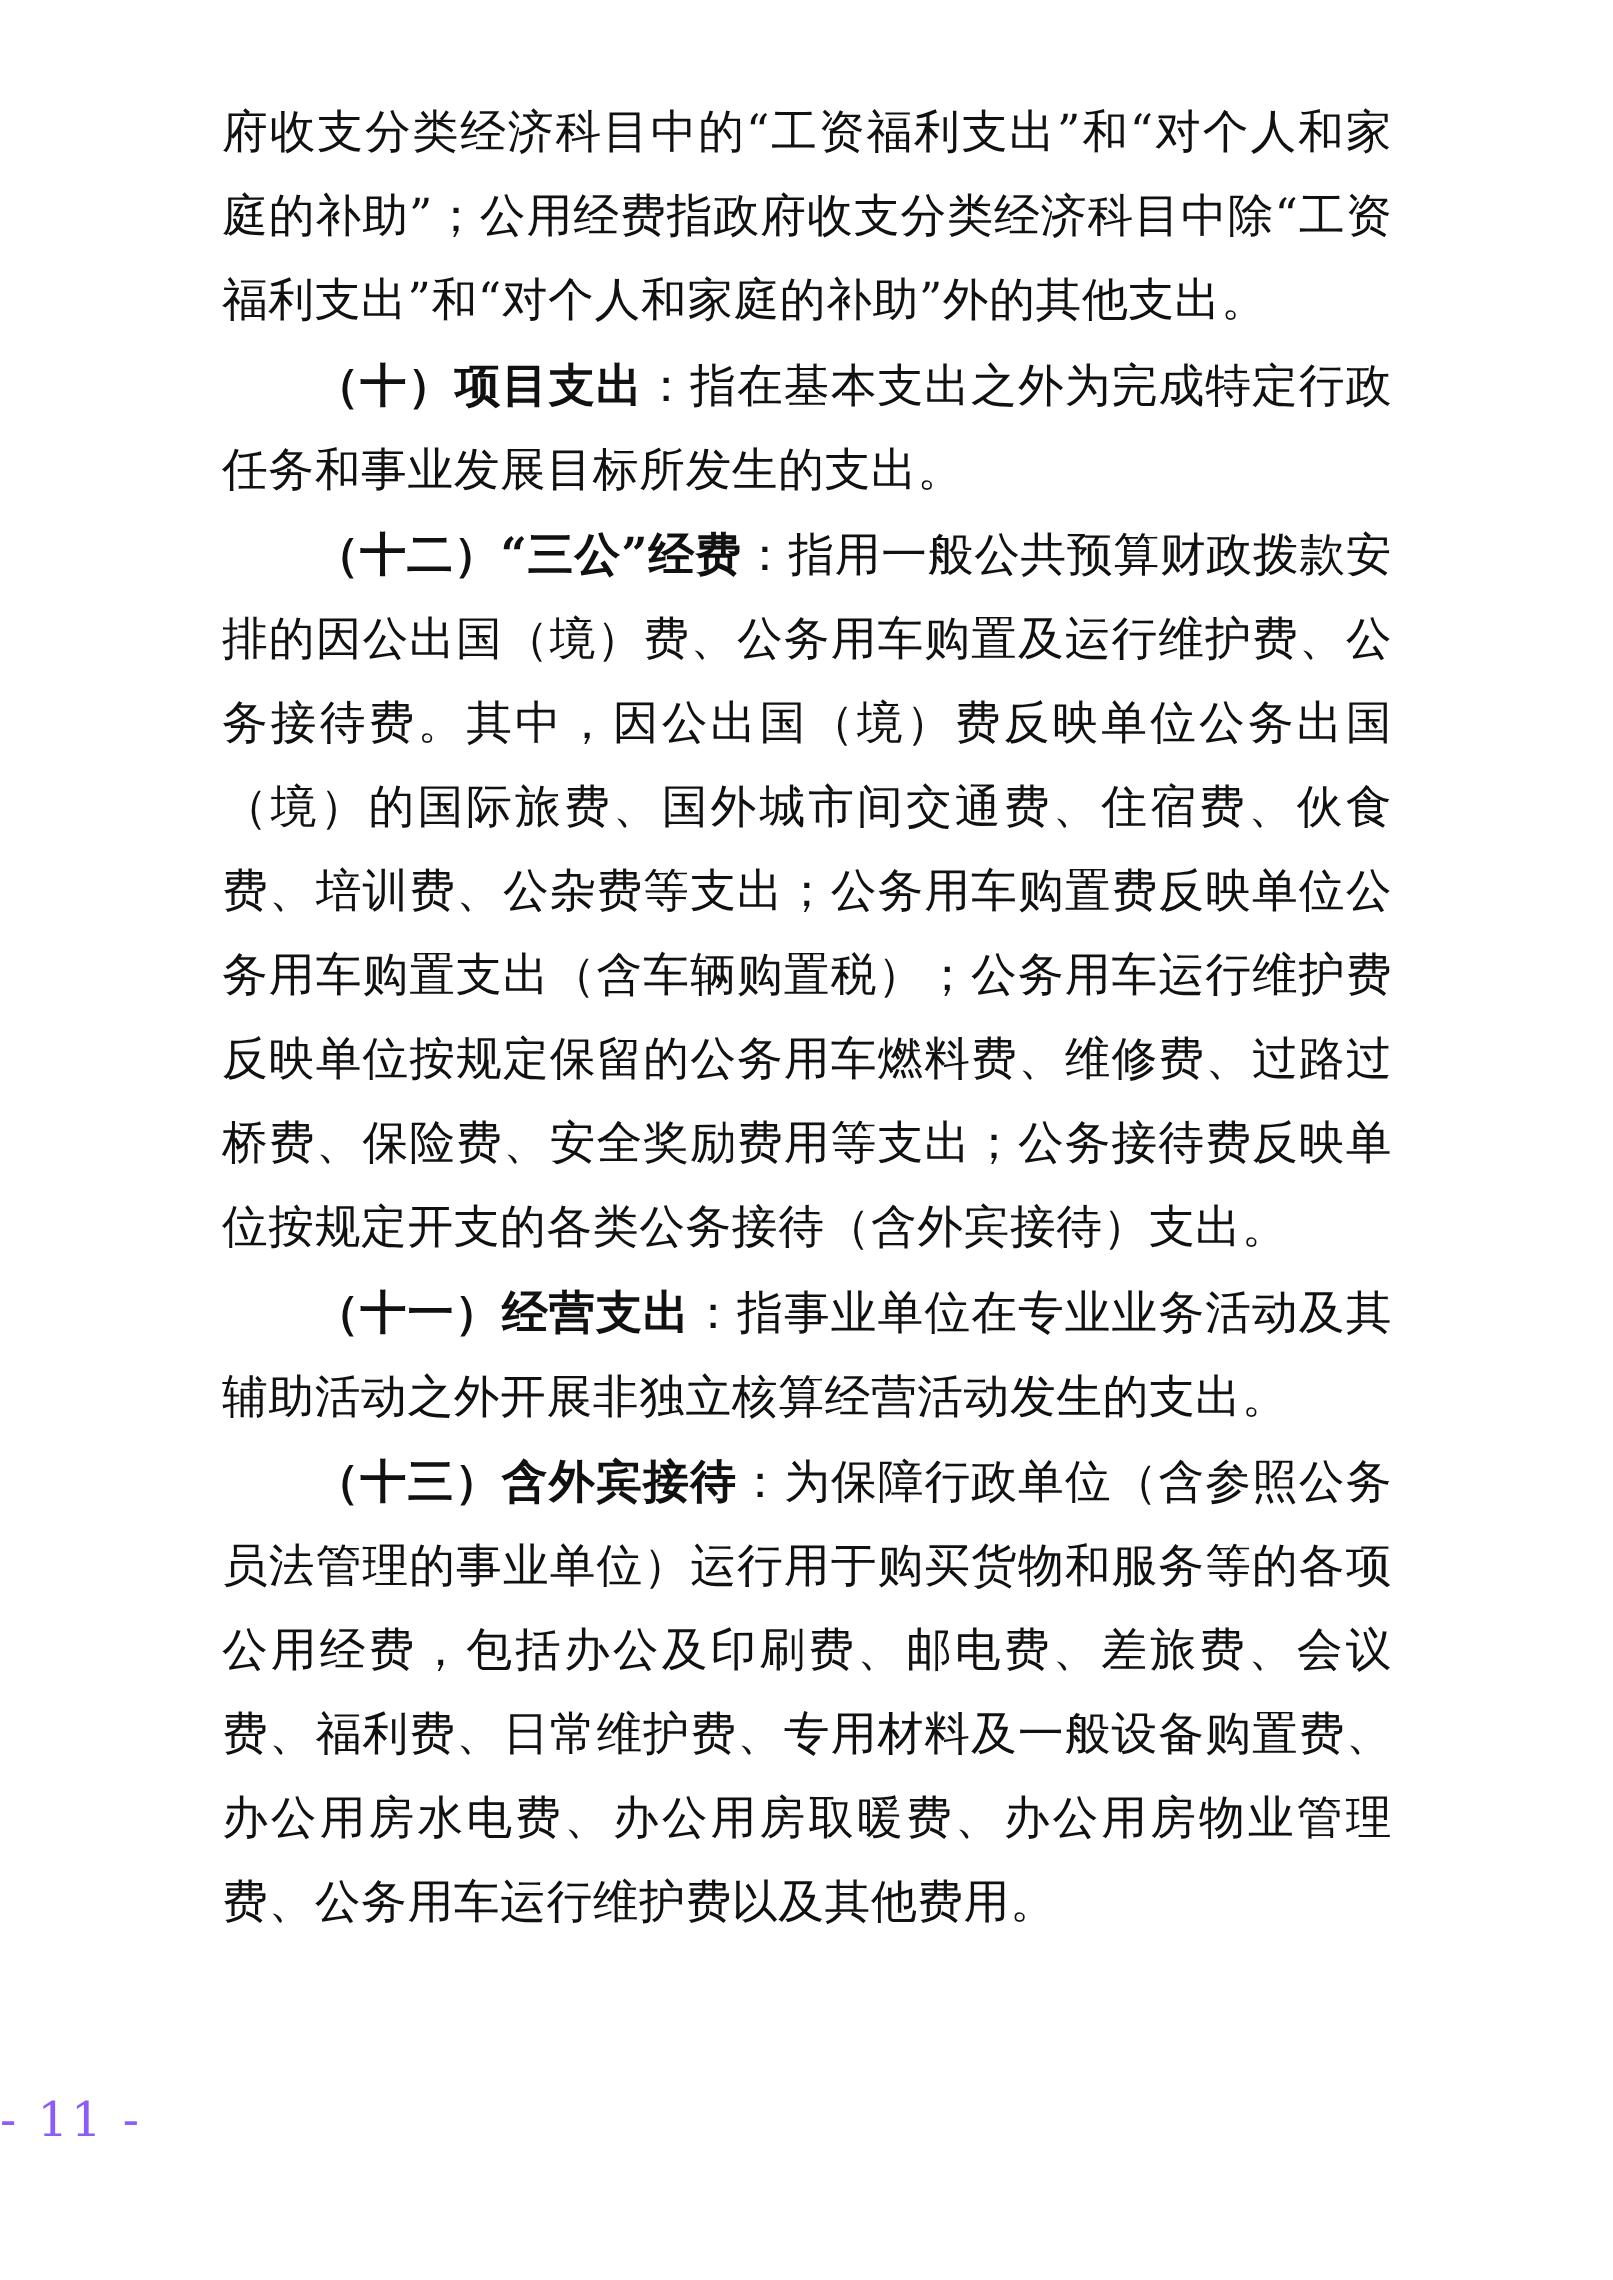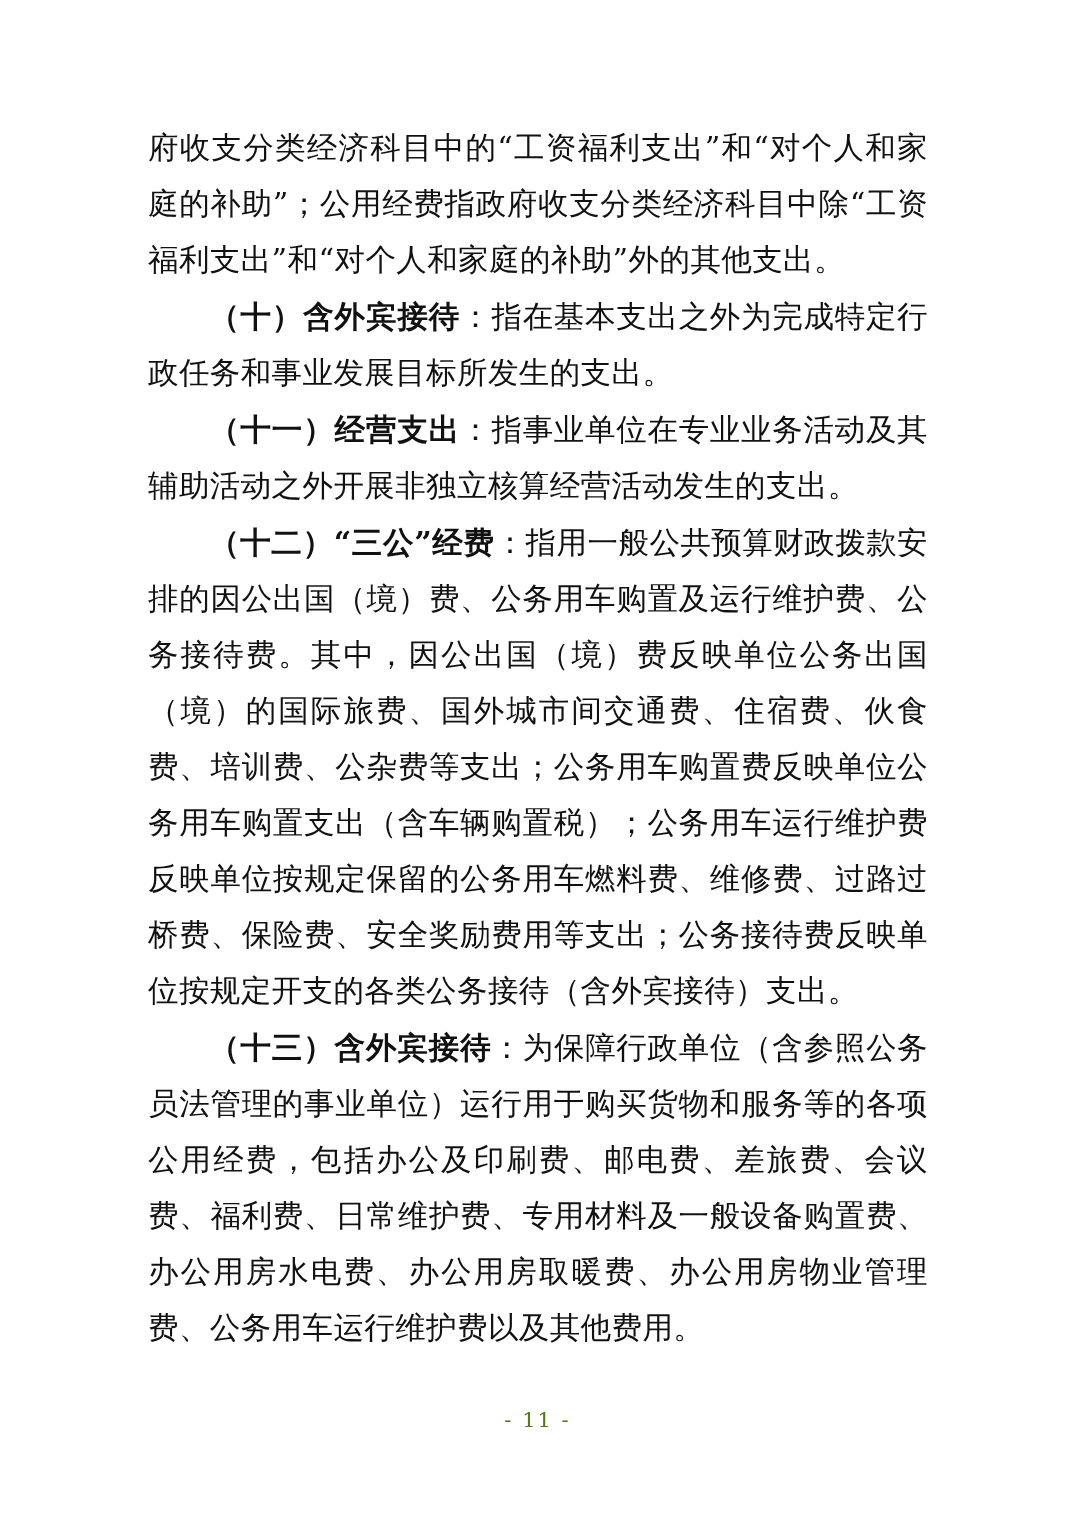--- a/index.html
+++ b/index.html
@@ -14,21 +14,21 @@
     font-family: "DejaVu Serif", "Liberation Serif", serif;
     color: #111111;
   }
   .page {
     position: absolute;
     left: 0;
     top: 0;
     width: 1026px;
     height: 1520px;
     box-sizing: border-box;
-    padding: 120px 148px 0 148px;
+    padding: 61px 148px 0 148px;
   }
   .doc-body {
     width: 780px;
   }
   p.para {
     margin: 0 0 0 0;
     font-size: 30.5px;
     line-height: 56px;
     text-align: justify;
     text-justify: inter-ideograph;
@@ -40,46 +40,45 @@
   }
   .term {
     font-weight: 700;
     letter-spacing: 0.6px;
   }
   .footer {
     position: absolute;
     left: 0;
     bottom: 88px;
     width: 1075px;
-    text-align: center;
-    font-size: 21px;
+    font-size: 32px;
     letter-spacing: 2px;
-    color: #4d7c0f;
+    color: #8b5cf6;
   }
 </style>
 </head>
 <body>
 
 <div class="page">
   <div class="doc-body">
 
     <p class="para">
       <span>府收支分类经济科目中的“工资福利支出”和“对个人和家庭的补助”；公用经费指政府收支分类经济科目中除“工资福利支出”和“对个人和家庭的补助”外的其他支出。</span>
     </p>
 
     <p class="para indent">
-      <span class="term">（十）含外宾接待</span><span>：指在基本支出之外为完成特定行政任务和事业发展目标所发生的支出。</span>
+      <span class="term">（十）项目支出</span><span>：指在基本支出之外为完成特定行政任务和事业发展目标所发生的支出。</span>
+    </p>
+
+    <p class="para indent">
+      <span class="term">（十二）“三公”经费</span><span>：指用一般公共预算财政拨款安排的因公出国（境）费、公务用车购置及运行维护费、公务接待费。其中，因公出国（境）费反映单位公务出国（境）的国际旅费、国外城市间交通费、住宿费、伙食费、培训费、公杂费等支出；公务用车购置费反映单位公务用车购置支出（含车辆购置税）；公务用车运行维护费反映单位按规定保留的公务用车燃料费、维修费、过路过桥费、保险费、安全奖励费用等支出；公务接待费反映单位按规定开支的各类公务接待（含外宾接待）支出。</span>
     </p>
 
     <p class="para indent">
       <span class="term">（十一）经营支出</span><span>：指事业单位在专业业务活动及其辅助活动之外开展非独立核算经营活动发生的支出。</span>
-    </p>
-
-    <p class="para indent">
-      <span class="term">（十二）“三公”经费</span><span>：指用一般公共预算财政拨款安排的因公出国（境）费、公务用车购置及运行维护费、公务接待费。其中，因公出国（境）费反映单位公务出国（境）的国际旅费、国外城市间交通费、住宿费、伙食费、培训费、公杂费等支出；公务用车购置费反映单位公务用车购置支出（含车辆购置税）；公务用车运行维护费反映单位按规定保留的公务用车燃料费、维修费、过路过桥费、保险费、安全奖励费用等支出；公务接待费反映单位按规定开支的各类公务接待（含外宾接待）支出。</span>
     </p>
 
     <p class="para indent">
       <span class="term">（十三）含外宾接待</span><span>：为保障行政单位（含参照公务员法管理的事业单位）运行用于购买货物和服务等的各项公用经费，包括办公及印刷费、邮电费、差旅费、会议费、福利费、日常维护费、专用材料及一般设备购置费、办公用房水电费、办公用房取暖费、办公用房物业管理费、公务用车运行维护费以及其他费用。</span>
     </p>
 
   </div>
 
   <div class="footer">- 11 -</div>
 </div>

